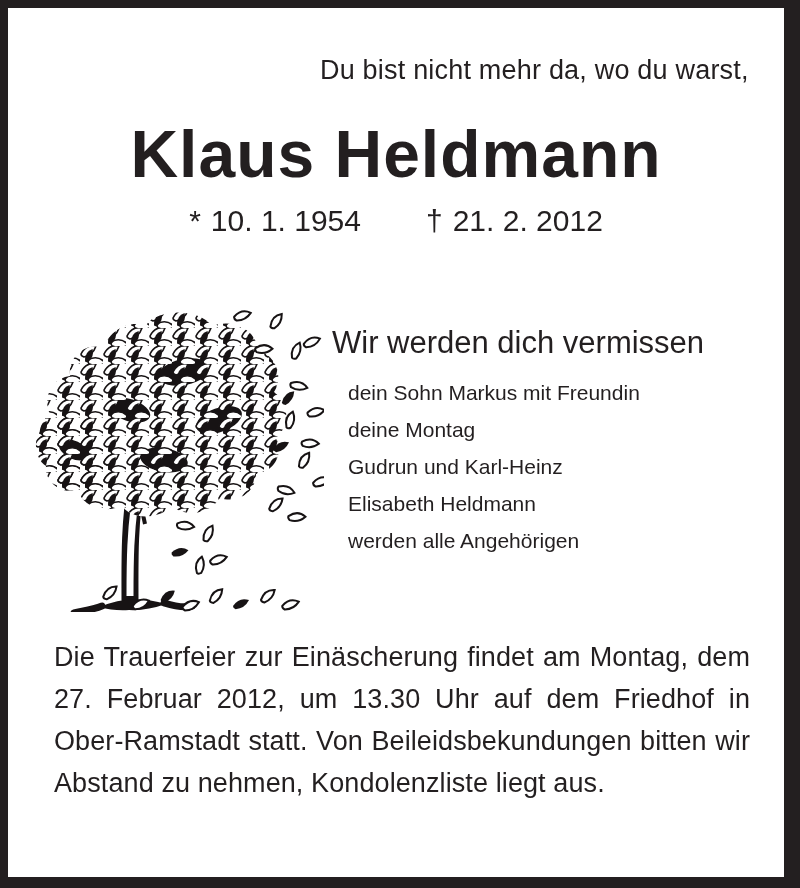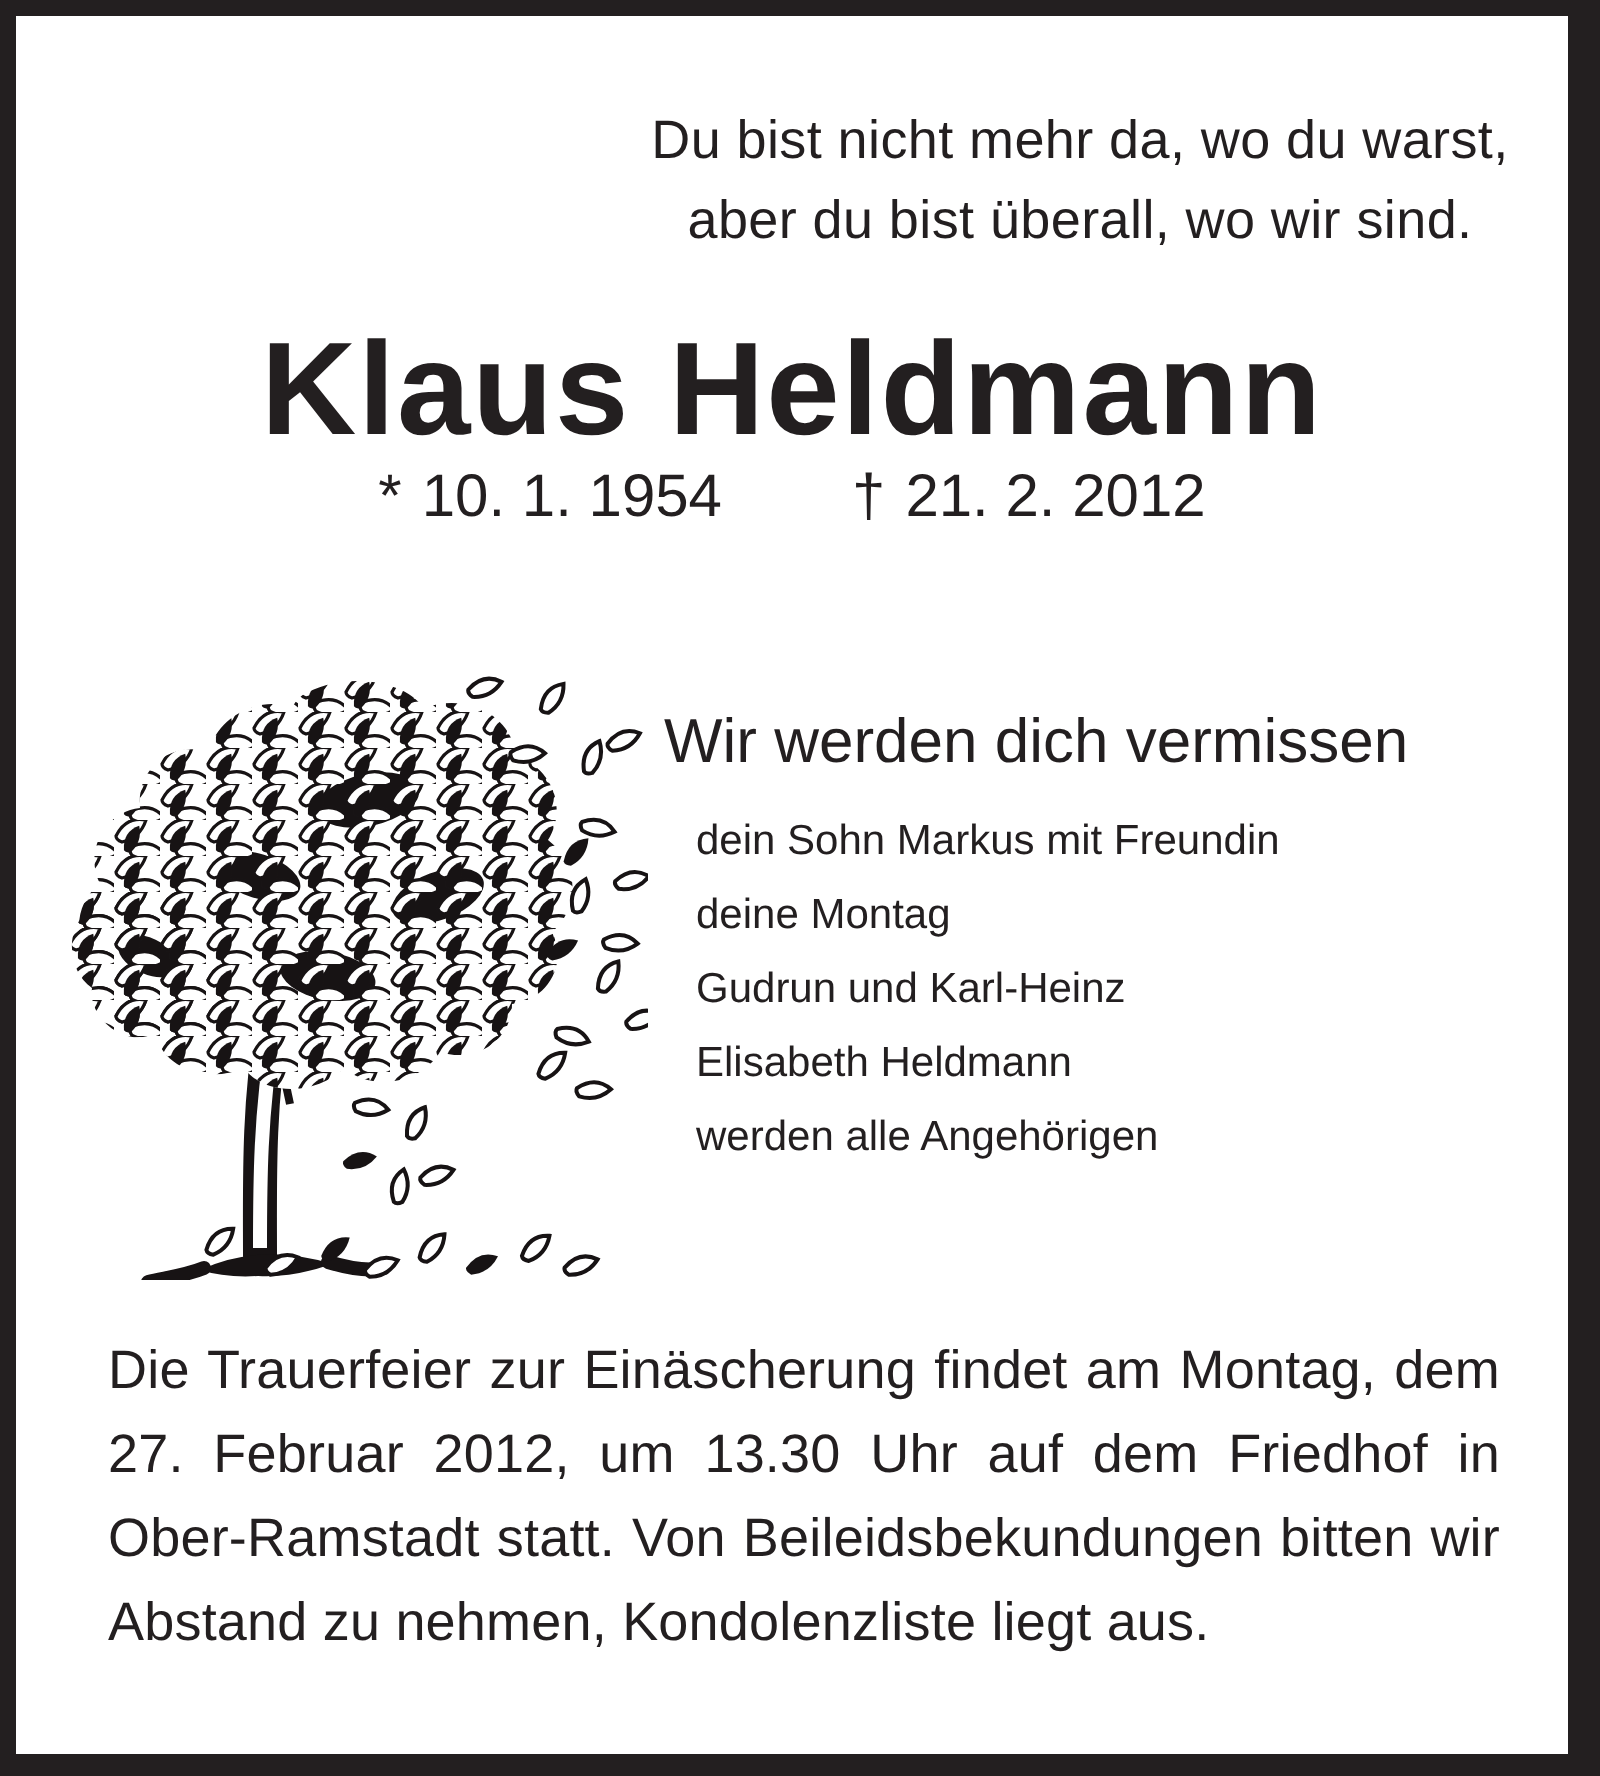--- a/index.html
+++ b/index.html
@@ -19,33 +19,32 @@
     overflow: hidden;
     position: relative;
   }
   .quote {
     margin: 42px 24px 0 312px;
     font-size: 27px;
     line-height: 40px;
     font-weight: 400;
     letter-spacing: 0.2px;
     white-space: nowrap;
-    text-align: center;
   }
   .deceased-name {
     margin-top: 28px;
     text-align: center;
     font-size: 66px;
     line-height: 72px;
     font-weight: 700;
     letter-spacing: 1px;
     white-space: nowrap;
   }
   .dates-row {
-    margin-top: 0;
+    margin-top: 12px;
     display: flex;
     justify-content: center;
     gap: 65px;
     font-size: 30px;
     line-height: 38px;
     font-weight: 400;
   }
   .dates-row .date-item { white-space: nowrap; }
   .dates-row .symbol { margin-right: 10px; }
   .middle-section {
@@ -94,21 +93,20 @@
   .lo2 { fill: #ffffff; stroke: #171314; stroke-width: 2; }
   .lf-dark { fill: #171314; }
 </style>
 </head>
 <body>
 
 <div class="notice-frame">
 
   <div class="quote">
     <div>Du bist nicht mehr da, wo du warst,</div>
-    <div>aber du bist überall, wo wir sind.</div>
   </div>
 
   <div class="deceased-name">Klaus Heldmann</div>
 
   <div class="dates-row">
     <div class="date-item">
       <span class="symbol">*</span><span>10. 1. 1954</span>
     </div>
     <div class="date-item">
       <span class="symbol">†</span><span>21. 2. 2012</span>

